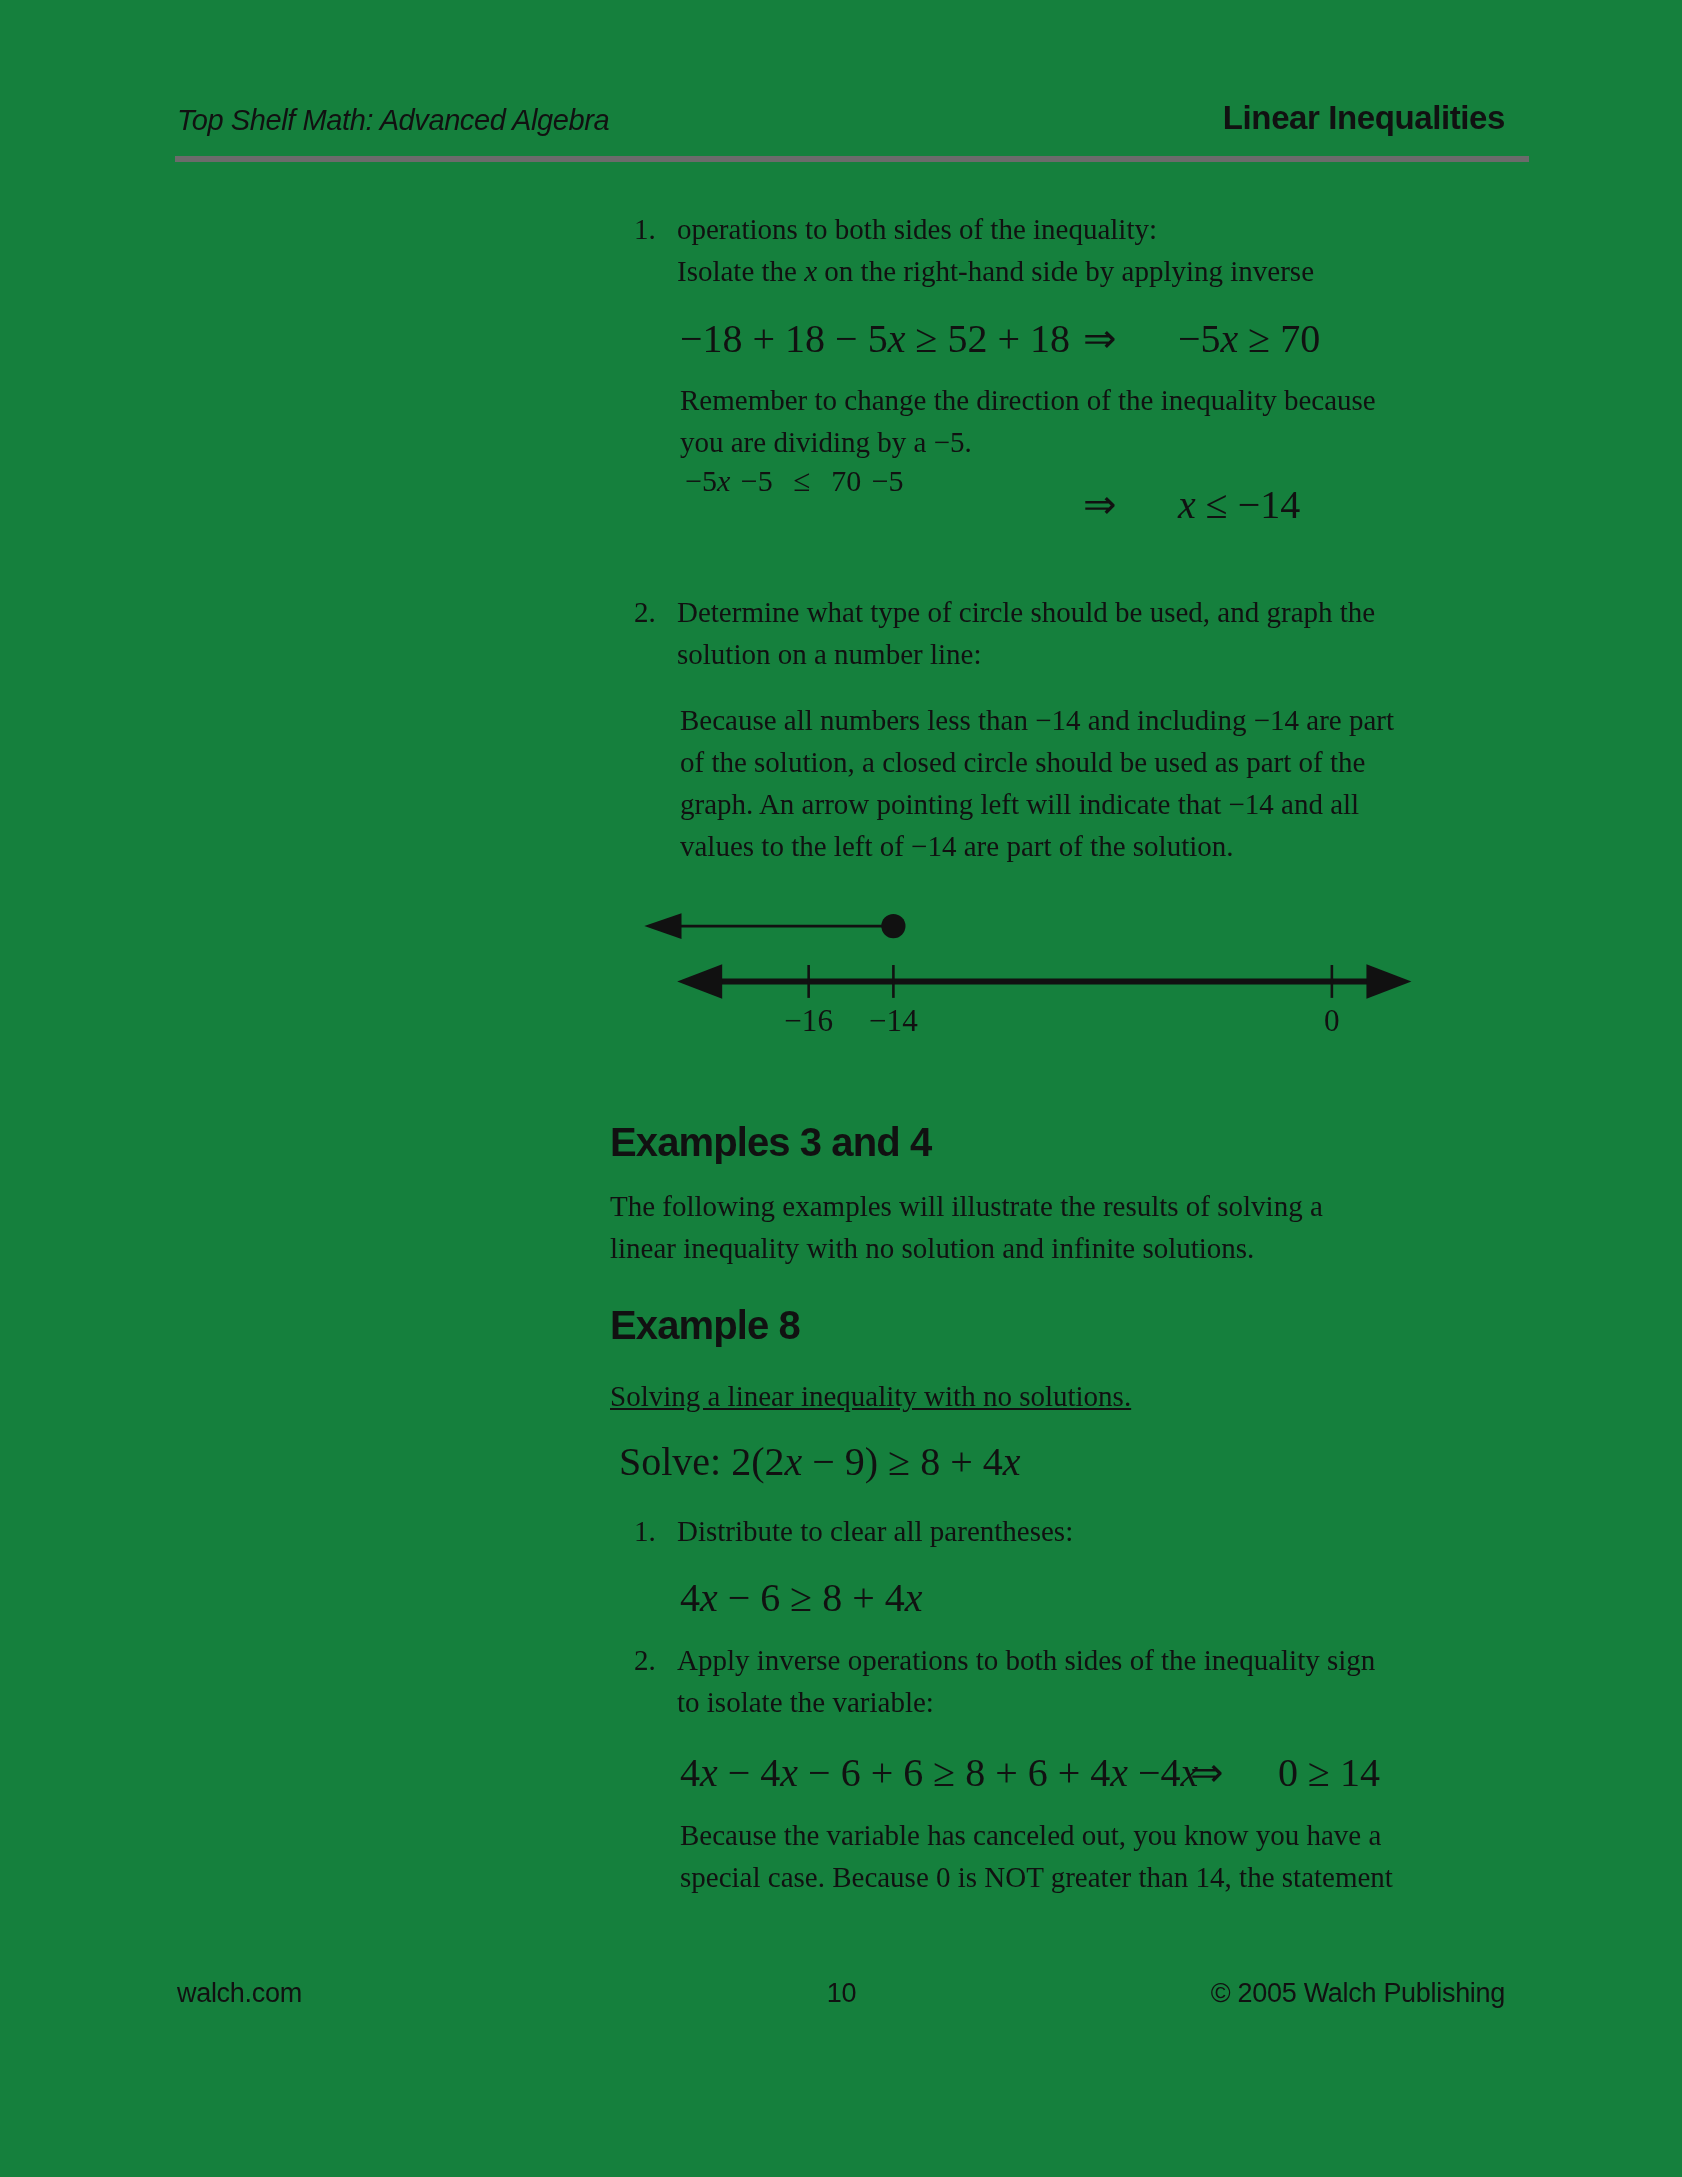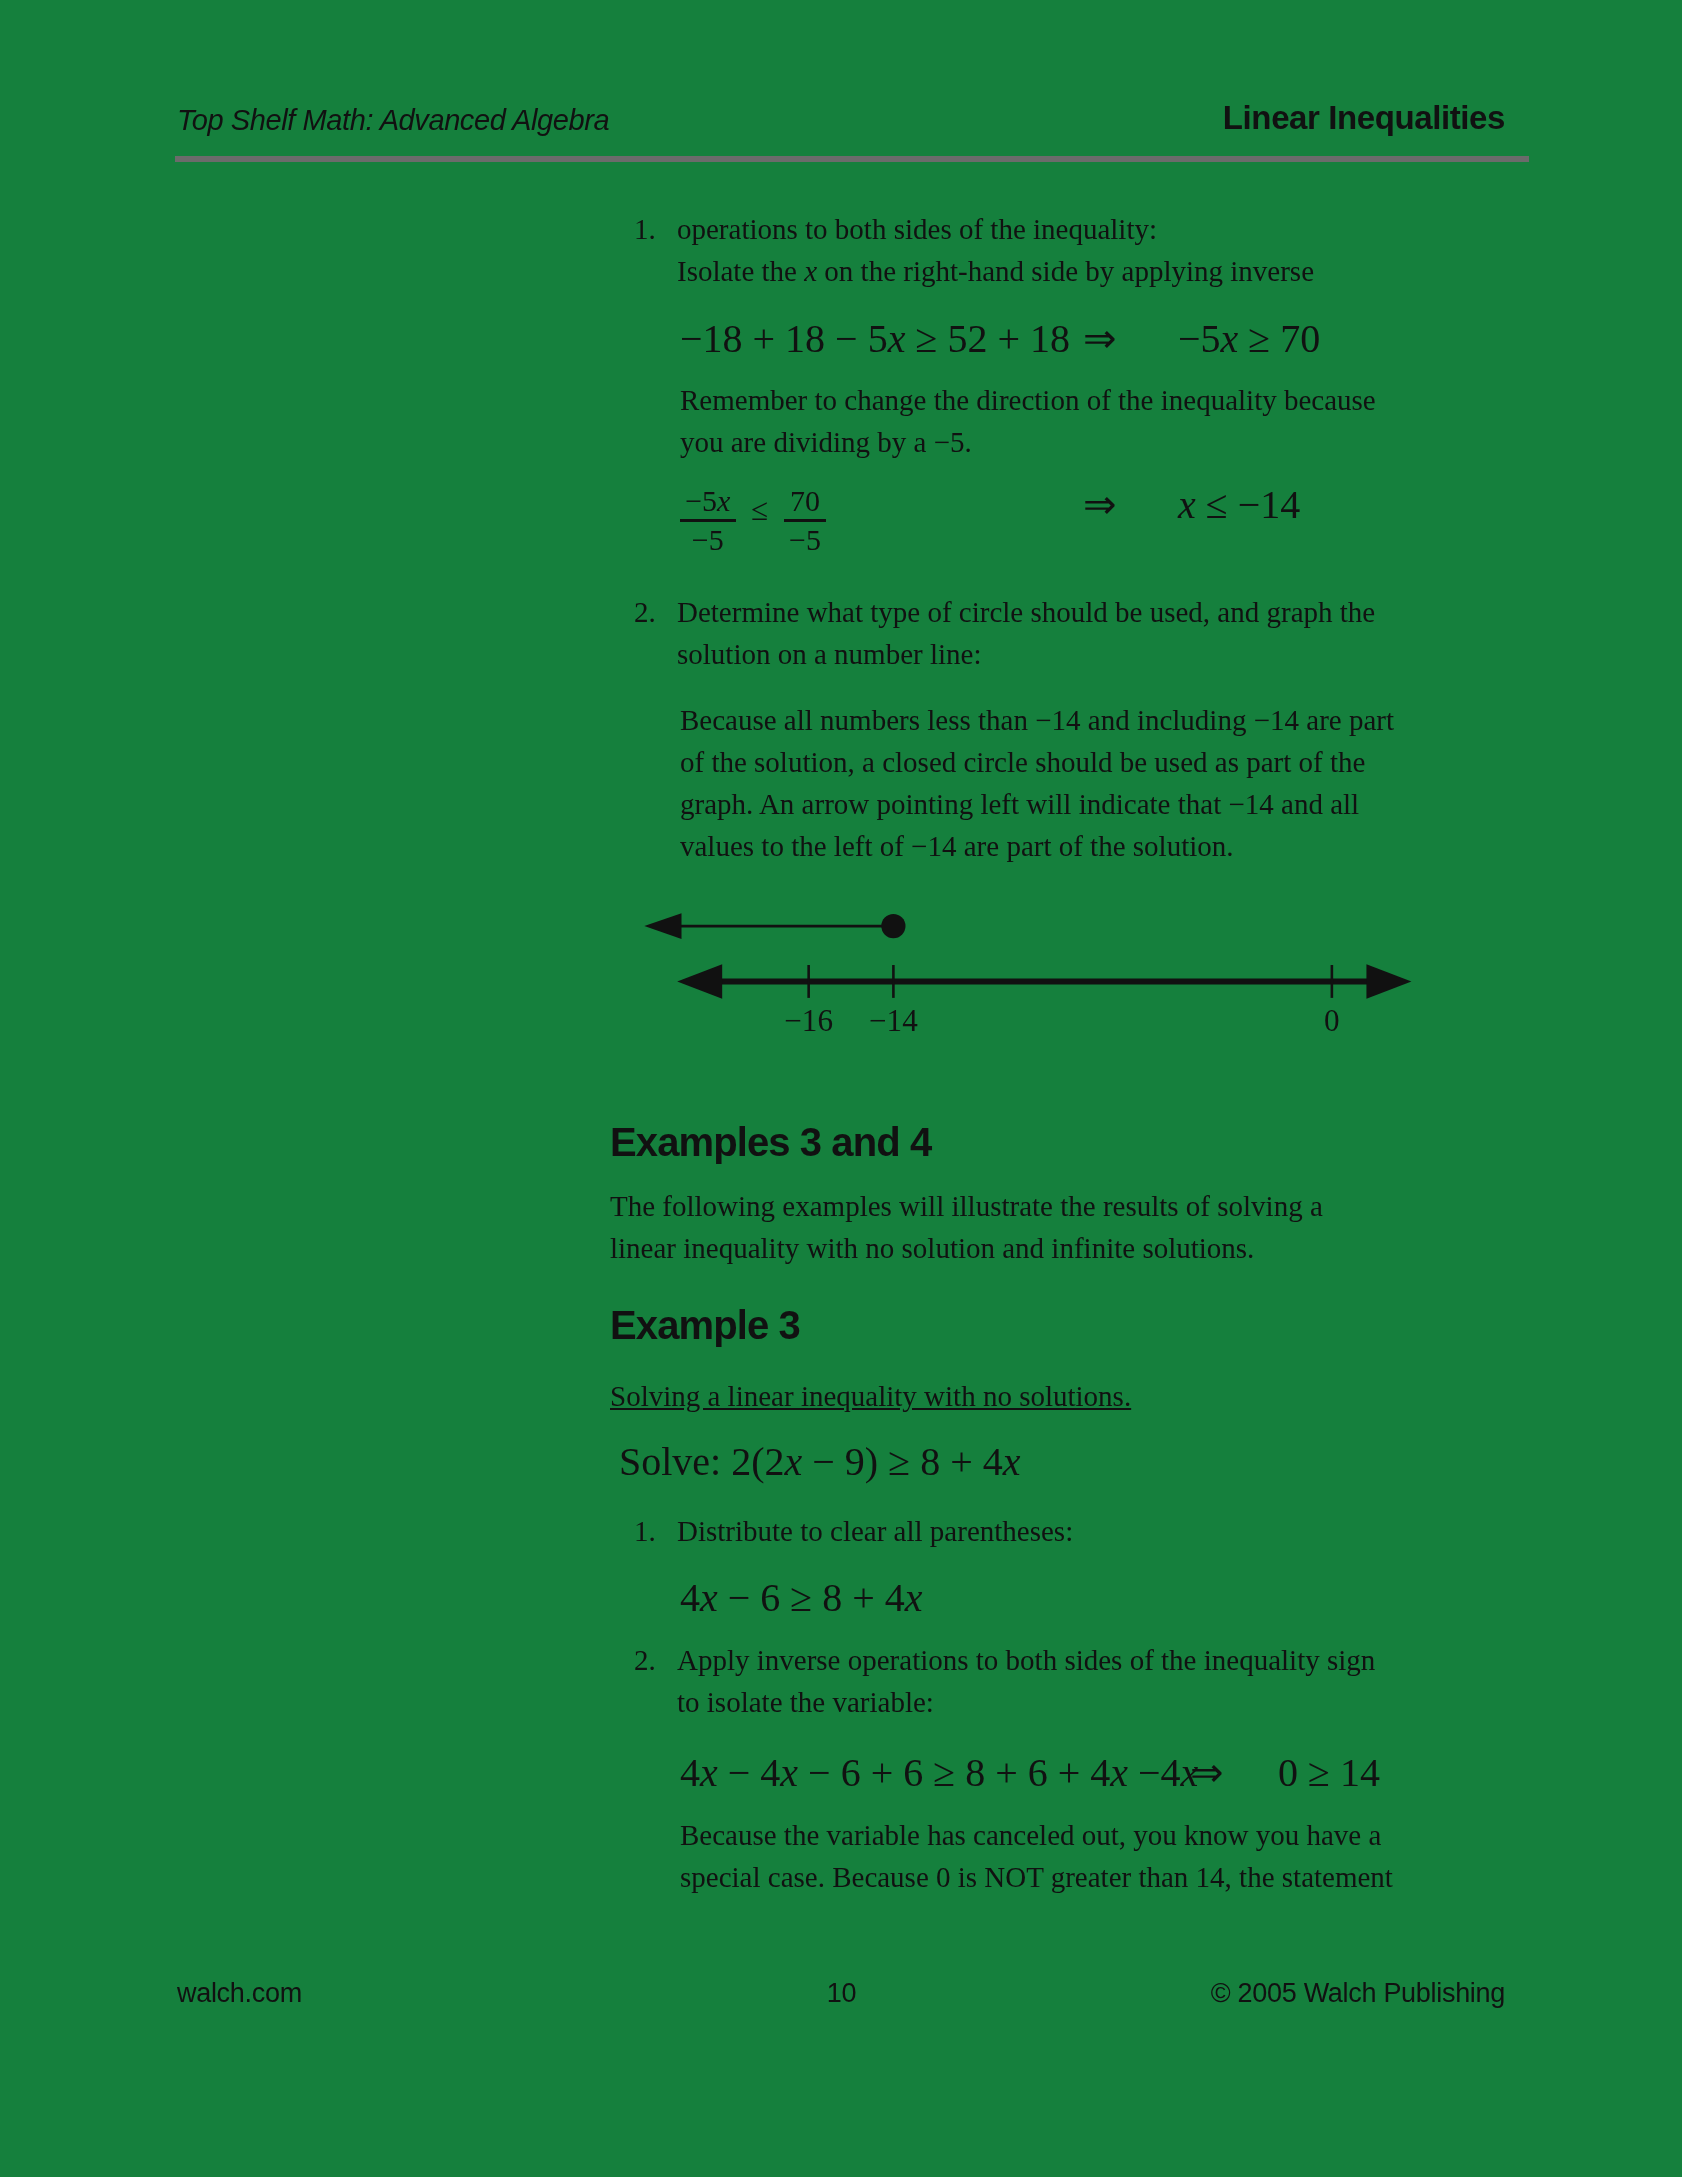--- a/index.html
+++ b/index.html
@@ -18,21 +18,21 @@
   .rule{background:#6b6b6b;height:6px;}
   
   .body-txt{font-size:29px;line-height:42px;white-space:nowrap;}
   .tline{white-space:nowrap;}
   .vx{font-style:italic;}
   .li{display:flex;}
   .li .num{width:43px;flex:0 0 43px;}
   .eq{font-size:40px;line-height:42px;white-space:nowrap;font-family:Liberation Serif, serif;}
   
   .fracrow{display:flex;align-items:center;font-size:30px;}
-  .frac{display:inline-flex;flex-direction:column;align-items:center;line-height:36px;margin-top:20px;}
+  .frac{display:inline-flex;align-items:center;line-height:36px;}
   .frac .bar{height:2.6px;background:#111;align-self:stretch;}
   .frac .fn,.frac .fd{padding:0 5.2px;white-space:nowrap;}
   .ineq-op{margin:0 15.6px;font-size:31px;}
   
   .h1{font-family:"Liberation Sans",sans-serif;font-weight:bold;font-size:40px;letter-spacing:-0.9px;line-height:43px;white-space:nowrap;}
   
   .foot{font-family:"Liberation Sans",sans-serif;font-size:27px;letter-spacing:-0.3px;}
 </style>
 </head>
 <body>
@@ -109,21 +109,21 @@
     <text x="293" y="172" font-size="36" text-anchor="middle" fill="#111" font-family="Liberation Serif, serif">−14</text>
     <text x="800" y="172" font-size="36" text-anchor="middle" fill="#111" font-family="Liberation Serif, serif">0</text>
   </svg>
 
   <div class="abs h1" style="left:610px;top:1121px;">Examples 3 and 4</div>
   <div class="abs body-txt" style="left:610px;top:1185px;">
       <div class="tline"><span>The following examples will illustrate the results of solving a</span></div>
       <div class="tline"><span>linear inequality with no solution and infinite solutions.</span></div>
     </div>
 
-  <div class="abs h1" style="left:610px;top:1304px;">Example 3</div>
+  <div class="abs h1" style="left:610px;top:1304px;">Example 8</div>
   <div class="abs body-txt" style="left:610px;top:1375px;text-decoration:underline;">Solving a linear inequality with no solutions.</div>
   <div class="abs eq" style="left:619px;top:1441px;"><span>Solve: 2(2</span><span class="vx">x</span><span> − 9) ≥ 8 + 4</span><span class="vx">x</span></div>
 
   <div class="abs li body-txt" style="left:634px;top:1510px;">
     <span class="num">1.</span>
     <div>
         <div class="tline"><span>Distribute to clear all parentheses:</span></div>
       </div>
   </div>
 

